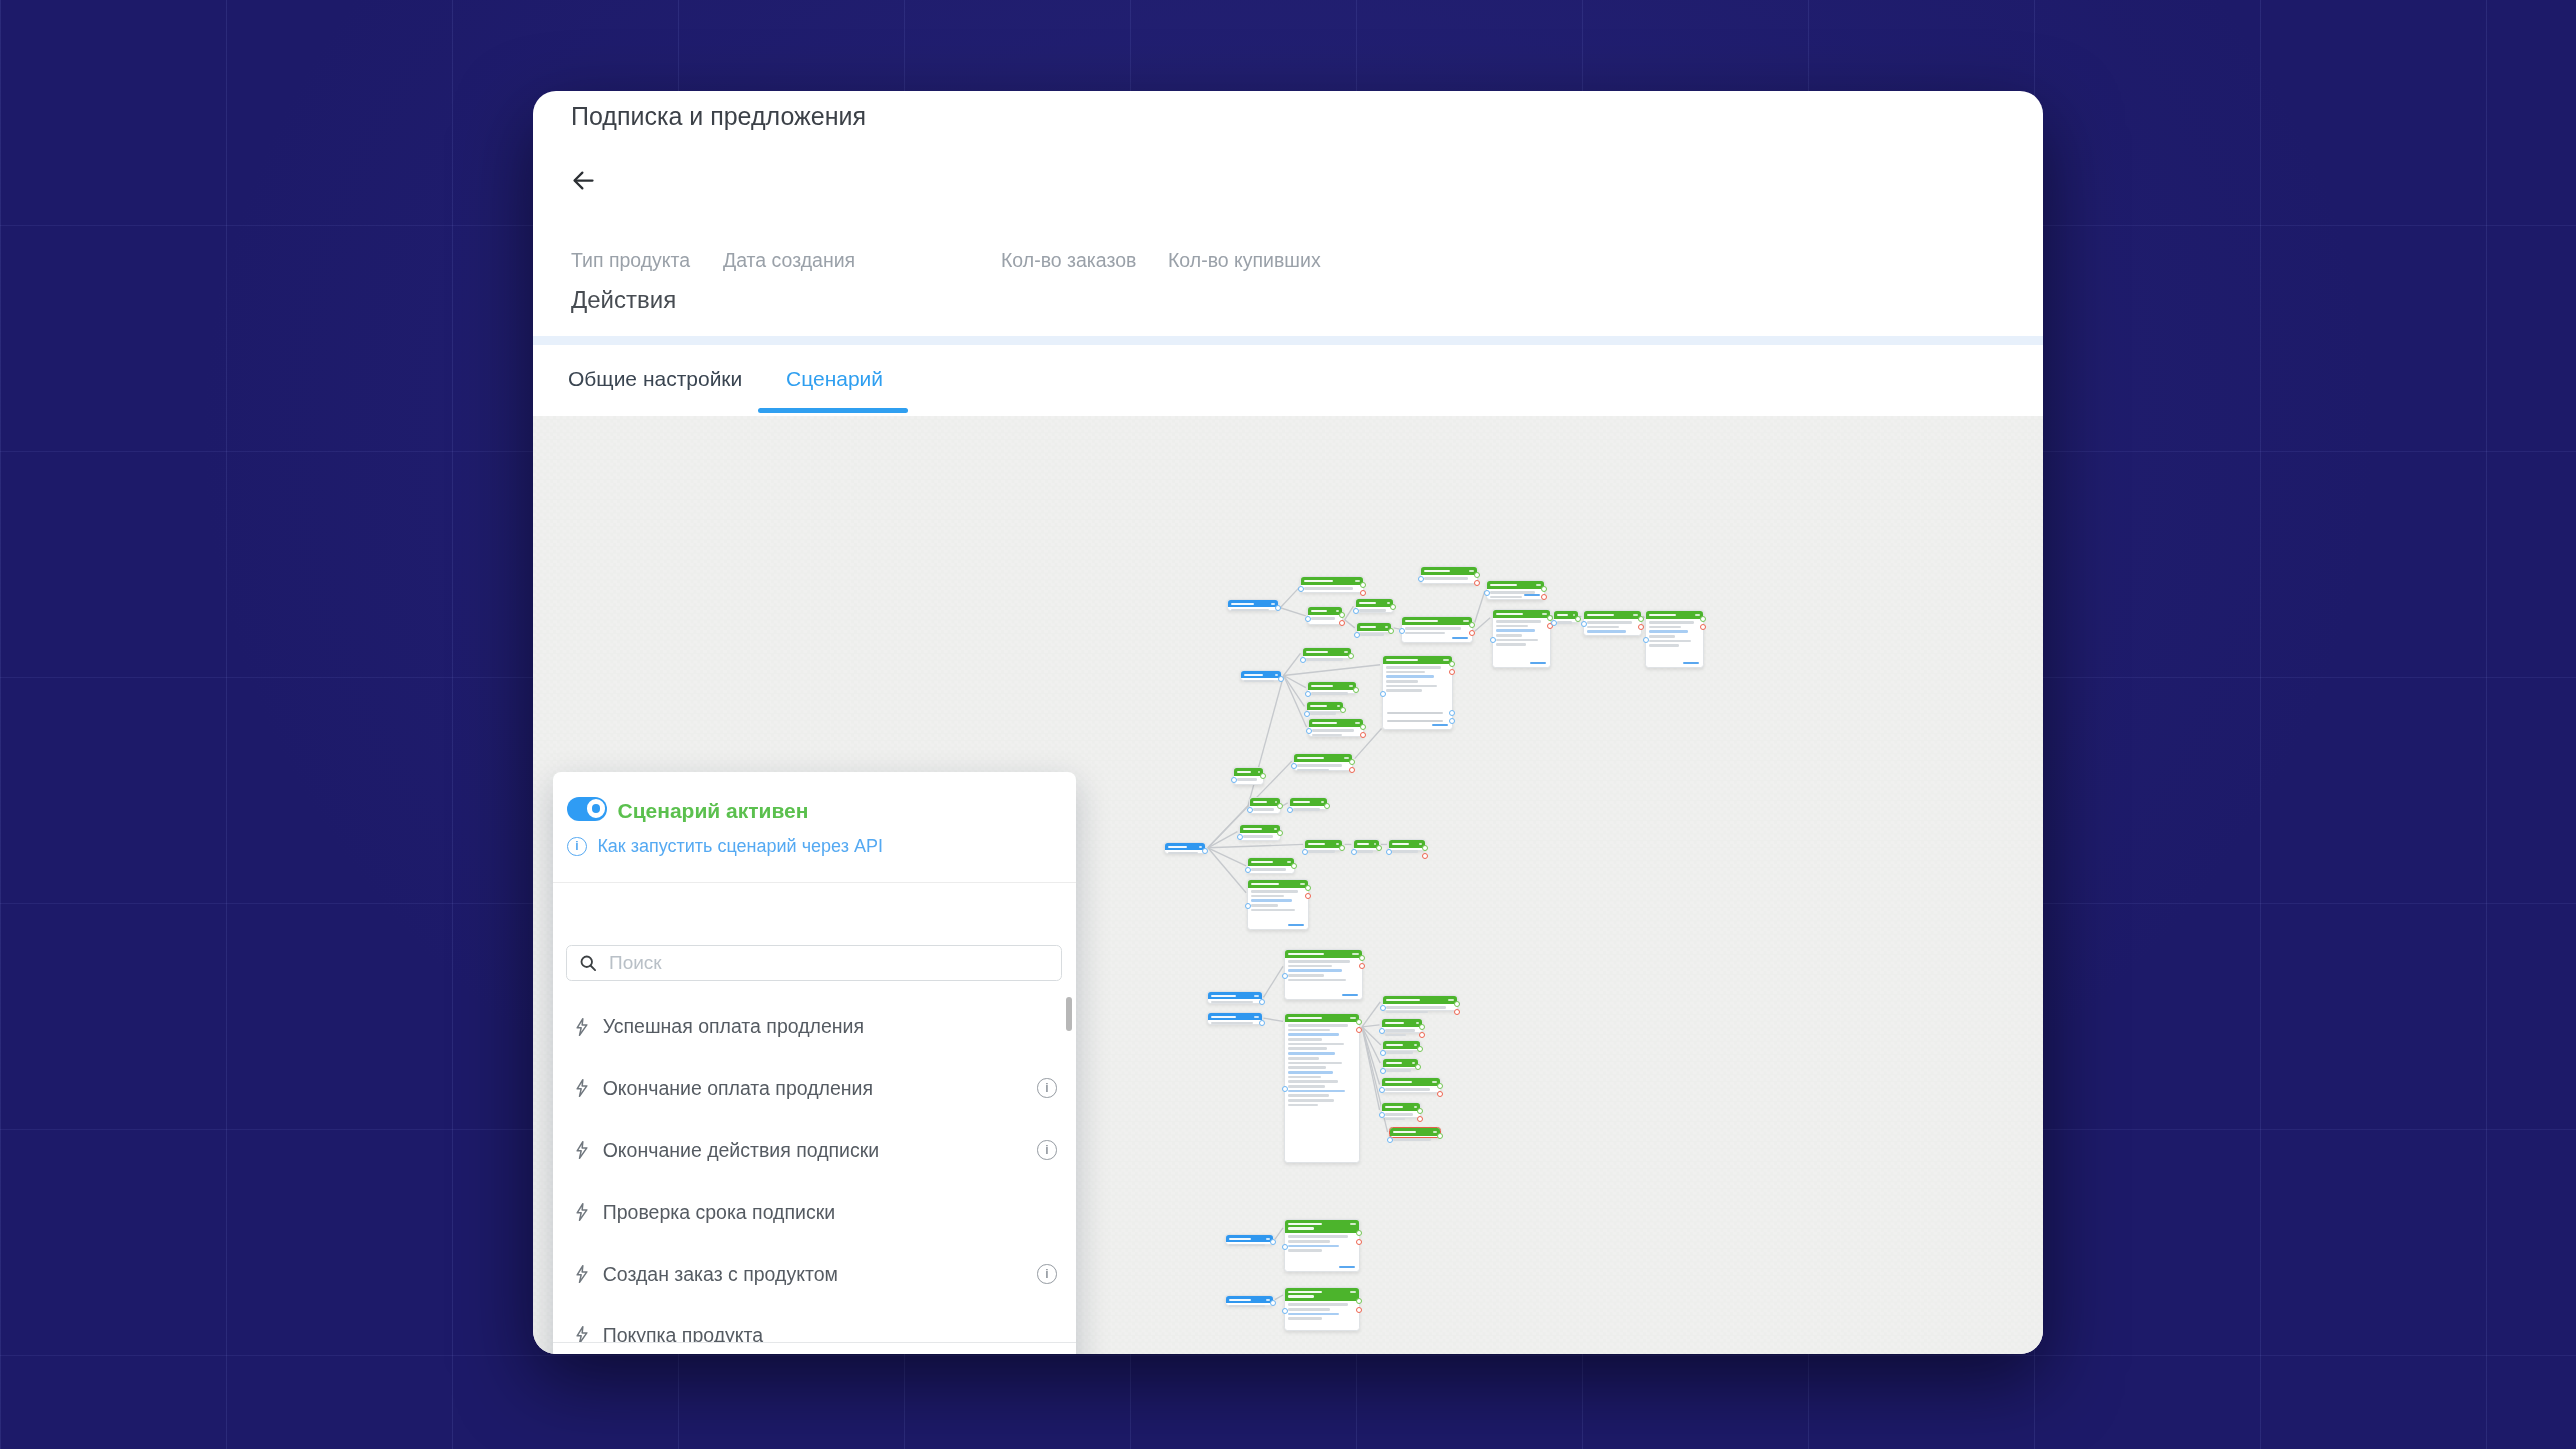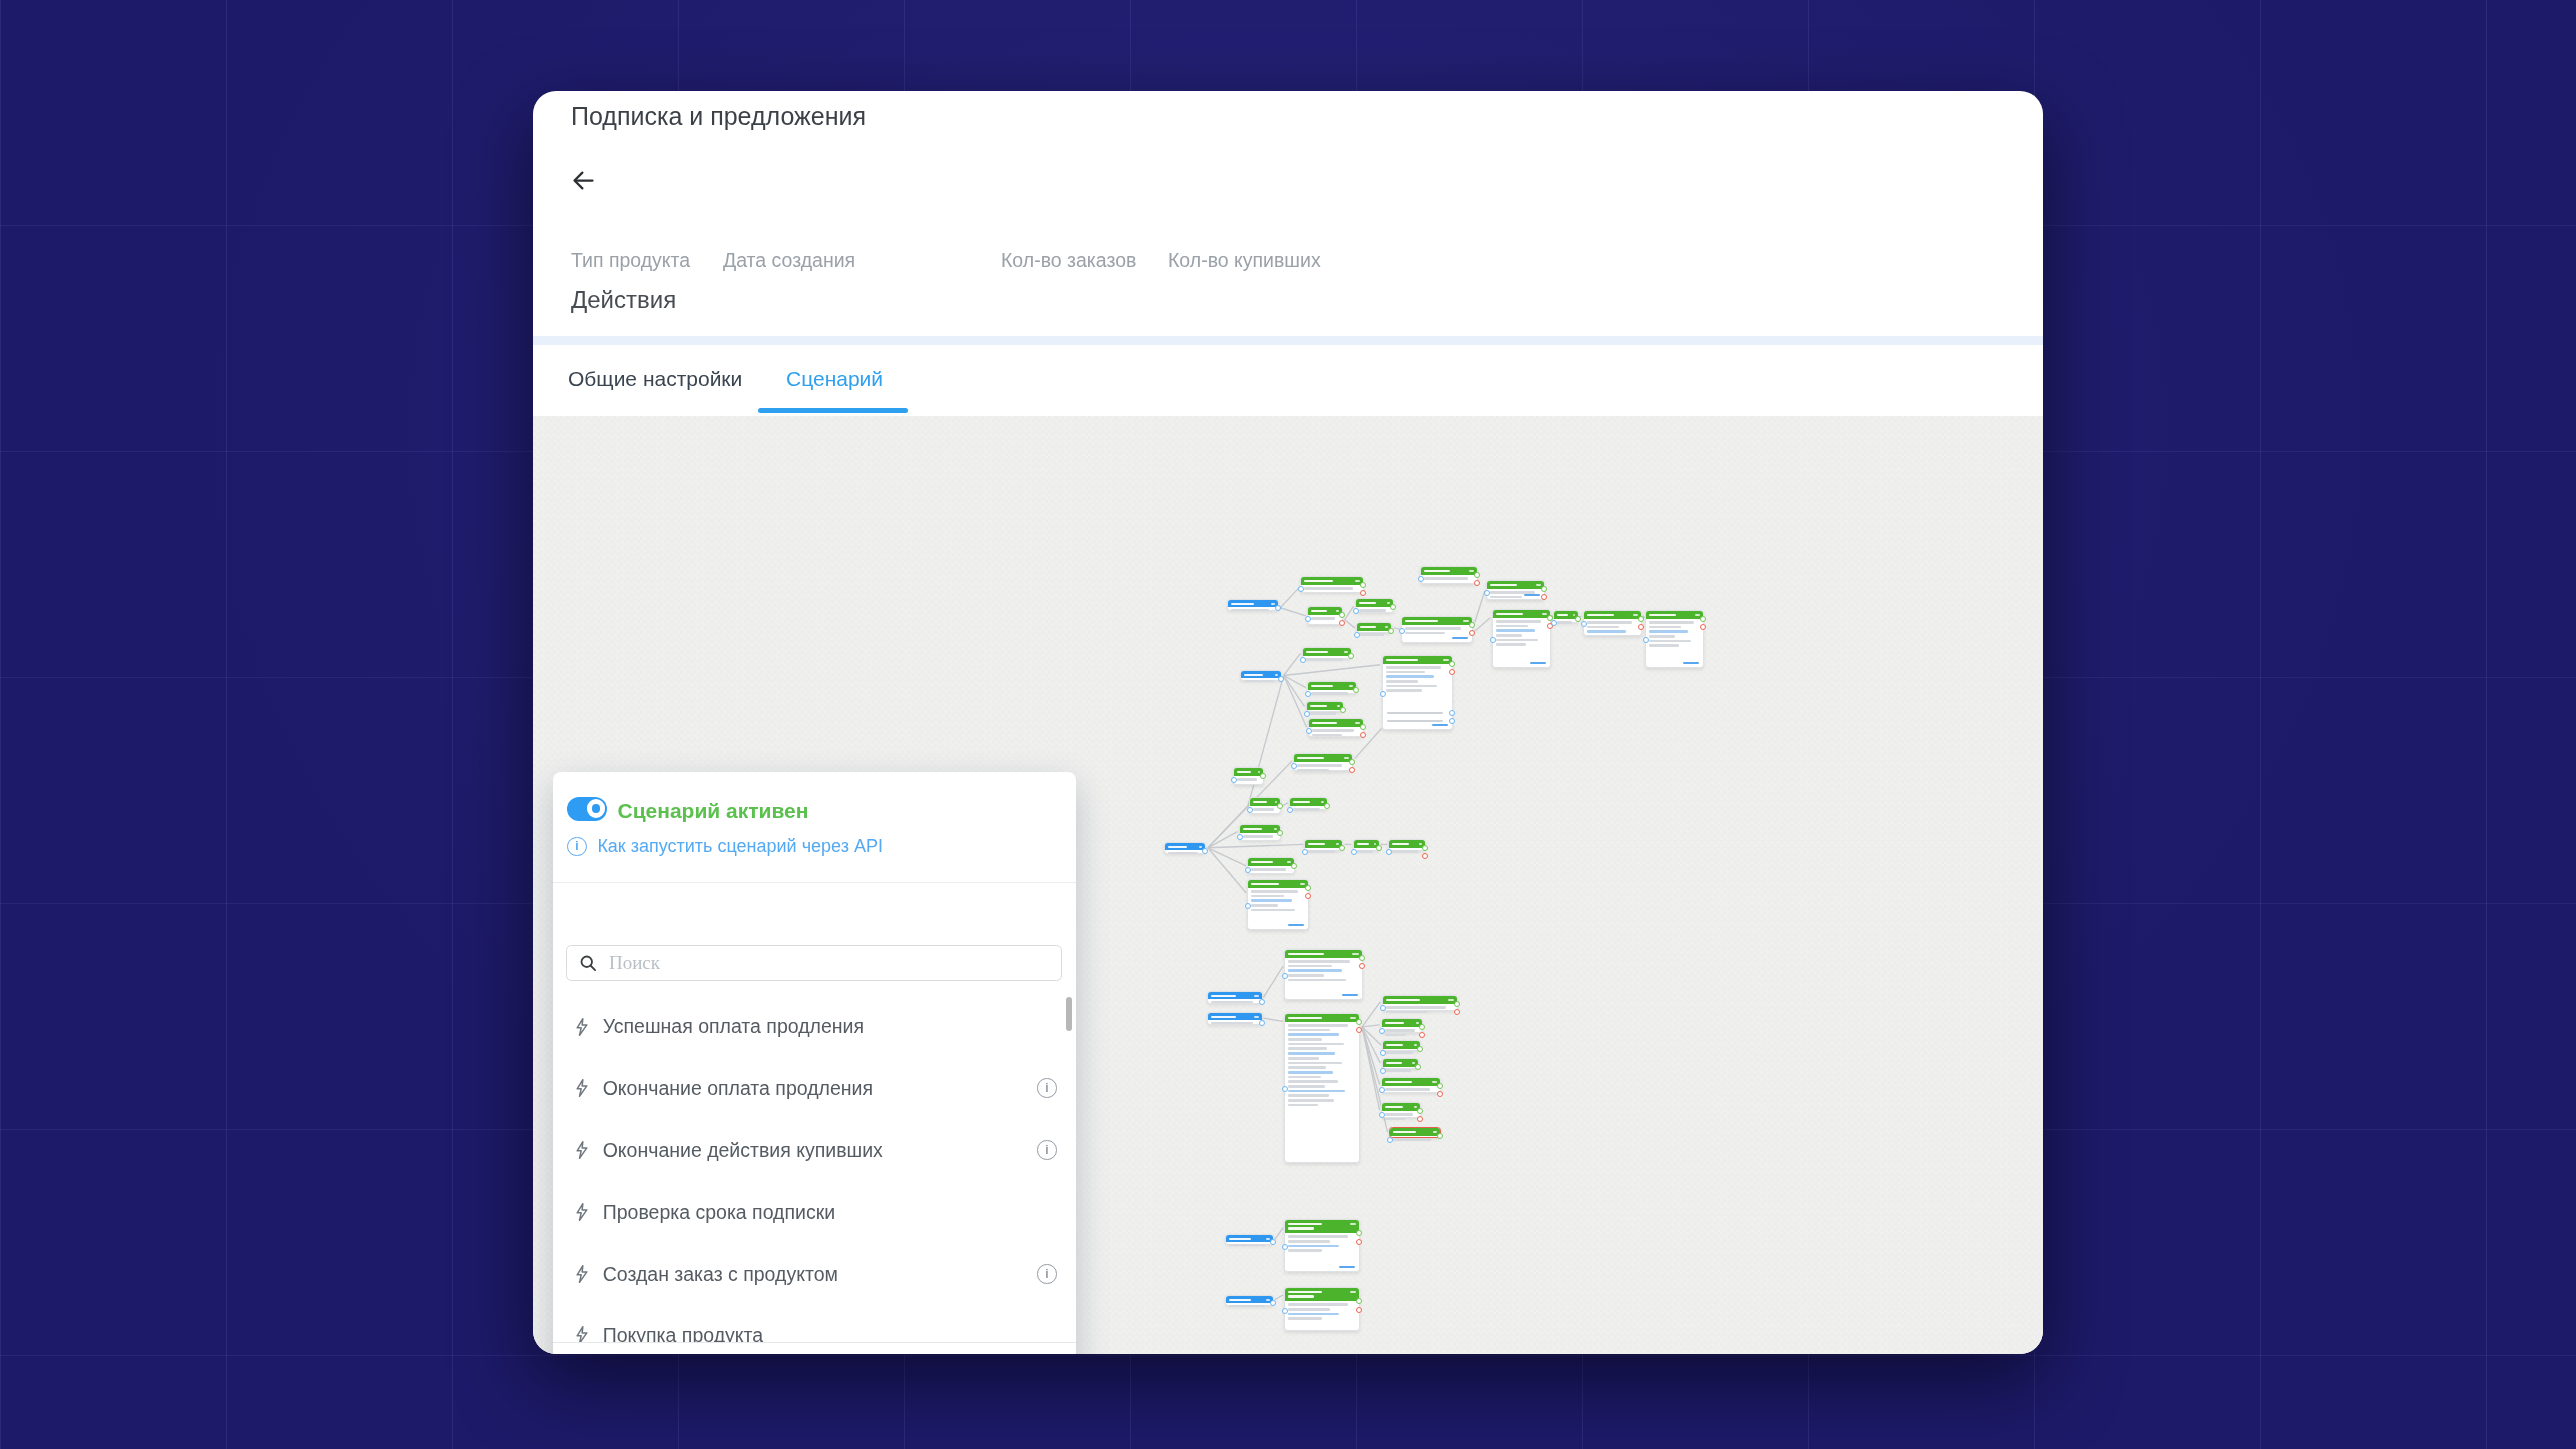--- a/index.html
+++ b/index.html
@@ -41,21 +41,21 @@
   .api-row{position:absolute;left:14.8px;top:64px;display:flex;align-items:center;gap:10.7px;cursor:pointer;}
   .api-link{font-size:18px;color:#54a9f2;white-space:nowrap;}
   .panel-divider{position:absolute;left:0;top:110px;width:100%;height:1.3px;background:#ececec;}
   .segments{position:absolute;left:13.4px;top:136px;width:496px;height:35px;display:flex;}
   .segment{flex:1;display:flex;align-items:center;justify-content:center;font-size:19.5px;color:#49525a;
     background:#fff;border:1.3px solid #d8dcdf;border-left-width:0;cursor:pointer;}
   .segment:first-child{border-left-width:1.3px;border-radius:5.4px 0 0 5.4px;}
   .segment:last-child{border-radius:0 5.4px 5.4px 0;}
   .segment.active{background:#42a4f5;border-color:#42a4f5;color:#fff;}
   .searchbox{position:absolute;left:13.4px;top:173px;width:496px;height:36px;border:1.3px solid #d8dcdf;border-radius:5.4px;
-    box-sizing:border-box;display:flex;align-items:center;font-family:Liberation Serif, serif;}
+    box-sizing:border-box;display:flex;align-items:center;}
   .searchbox svg{width:20px;height:20px;margin-left:10.7px;color:#3c4043;flex:none;}
   .searchbox input{border:0;outline:none;flex:1;font-size:19px;color:#555;margin-left:9.4px;background:transparent;
     font-family:inherit;}
   .searchbox input::placeholder{color:#b9c0c7;}
   .event-list{position:absolute;left:0;top:209px;width:100%;height:361px;overflow:hidden;}
   .event-row{position:absolute;left:0;width:100%;height:62px;display:flex;align-items:center;cursor:pointer;}
   .event-row .bolt{width:20px;height:20px;margin-left:19.5px;color:#70777e;flex:none;}
   .event-row .lbl{font-size:19.5px;color:#555b62;margin-left:10.7px;white-space:nowrap;}
   .event-row .inf{position:absolute;right:19px;width:17.4px;height:17.4px;border:1.7px solid #949aa1;border-radius:50%;
     color:#949aa1;font-size:12px;display:flex;align-items:center;justify-content:center;font-weight:700;}
@@ -754,21 +754,21 @@
             <svg class="bolt" viewBox="0 0 24 24" fill="none" stroke="currentColor" stroke-width="1.8" stroke-linejoin="round">
               <path d="M13 2 L6.2 13 H11 L9 22 L17.8 9.5 H12.2 Z"></path>
             </svg>
             <span class="lbl">Окончание оплата продления</span>
             <span class="inf">i</span>
           </div>
           <div class="event-row" style="top: 138px;">
             <svg class="bolt" viewBox="0 0 24 24" fill="none" stroke="currentColor" stroke-width="1.8" stroke-linejoin="round">
               <path d="M13 2 L6.2 13 H11 L9 22 L17.8 9.5 H12.2 Z"></path>
             </svg>
-            <span class="lbl">Окончание действия купивших</span>
+            <span class="lbl">Окончание действия подписки</span>
             <span class="inf">i</span>
           </div>
           <div class="event-row" style="top: 200px;">
             <svg class="bolt" viewBox="0 0 24 24" fill="none" stroke="currentColor" stroke-width="1.8" stroke-linejoin="round">
               <path d="M13 2 L6.2 13 H11 L9 22 L17.8 9.5 H12.2 Z"></path>
             </svg>
             <span class="lbl">Проверка срока подписки</span>
           </div>
           <div class="event-row" style="top: 262px;">
             <svg class="bolt" viewBox="0 0 24 24" fill="none" stroke="currentColor" stroke-width="1.8" stroke-linejoin="round">

